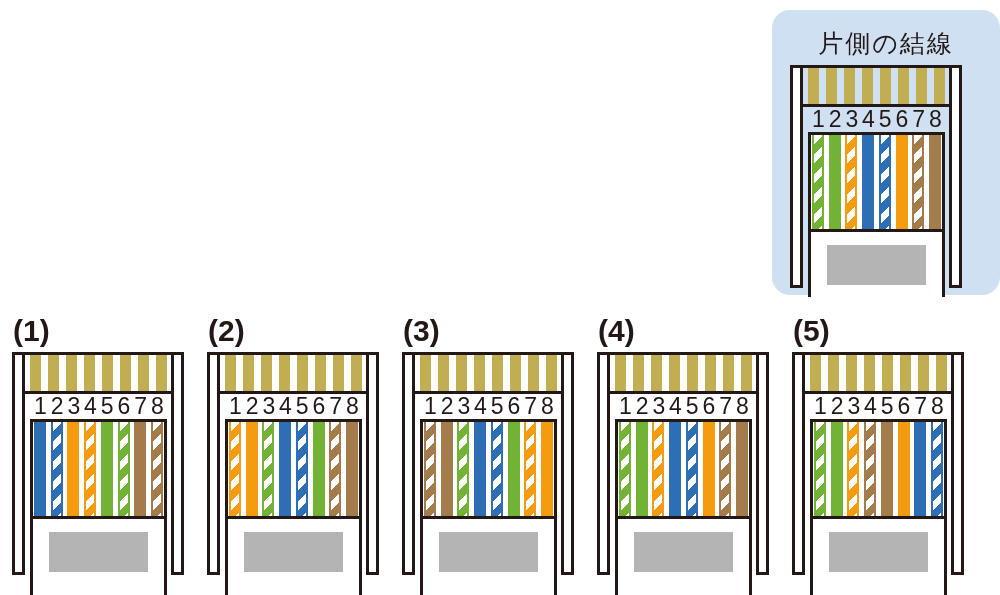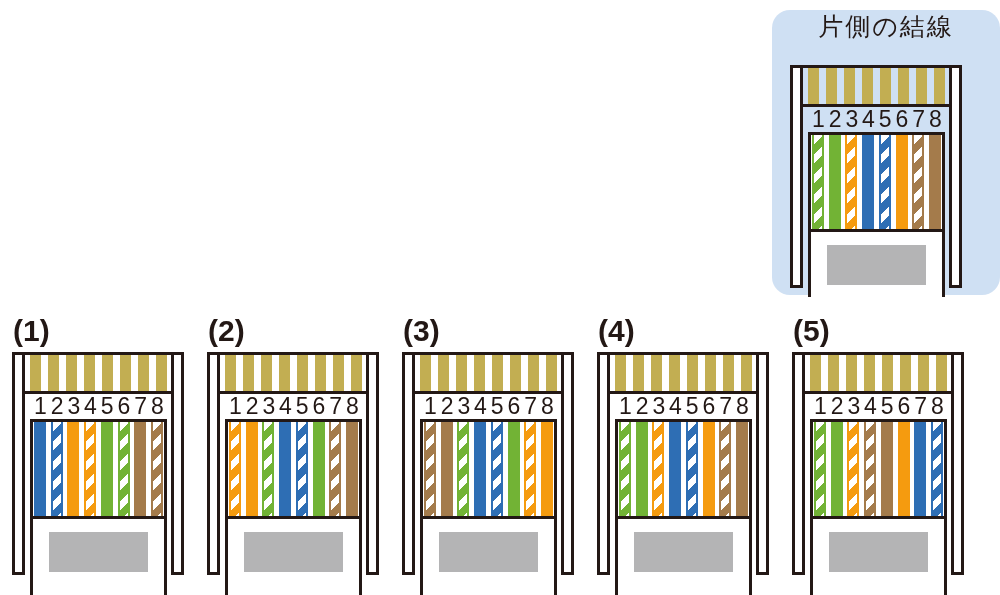--- a/index.html
+++ b/index.html
@@ -15,20 +15,21 @@
 
   
   .ref-card {
     position: absolute;
     left: 772px; top: 10px;
     width: 228px; height: 285px;
     background: var(--card);
     border-radius: 18px;
   }
   .ref-title {
+    margin-top: 17px;
     text-align: center;
     font-size: 25px;
     letter-spacing: 2px;
     color: var(--ink);
   }
   .ref-card .connector {
     position: absolute;
     left: 18px; top: 55px;
     height: 232px;
   }

